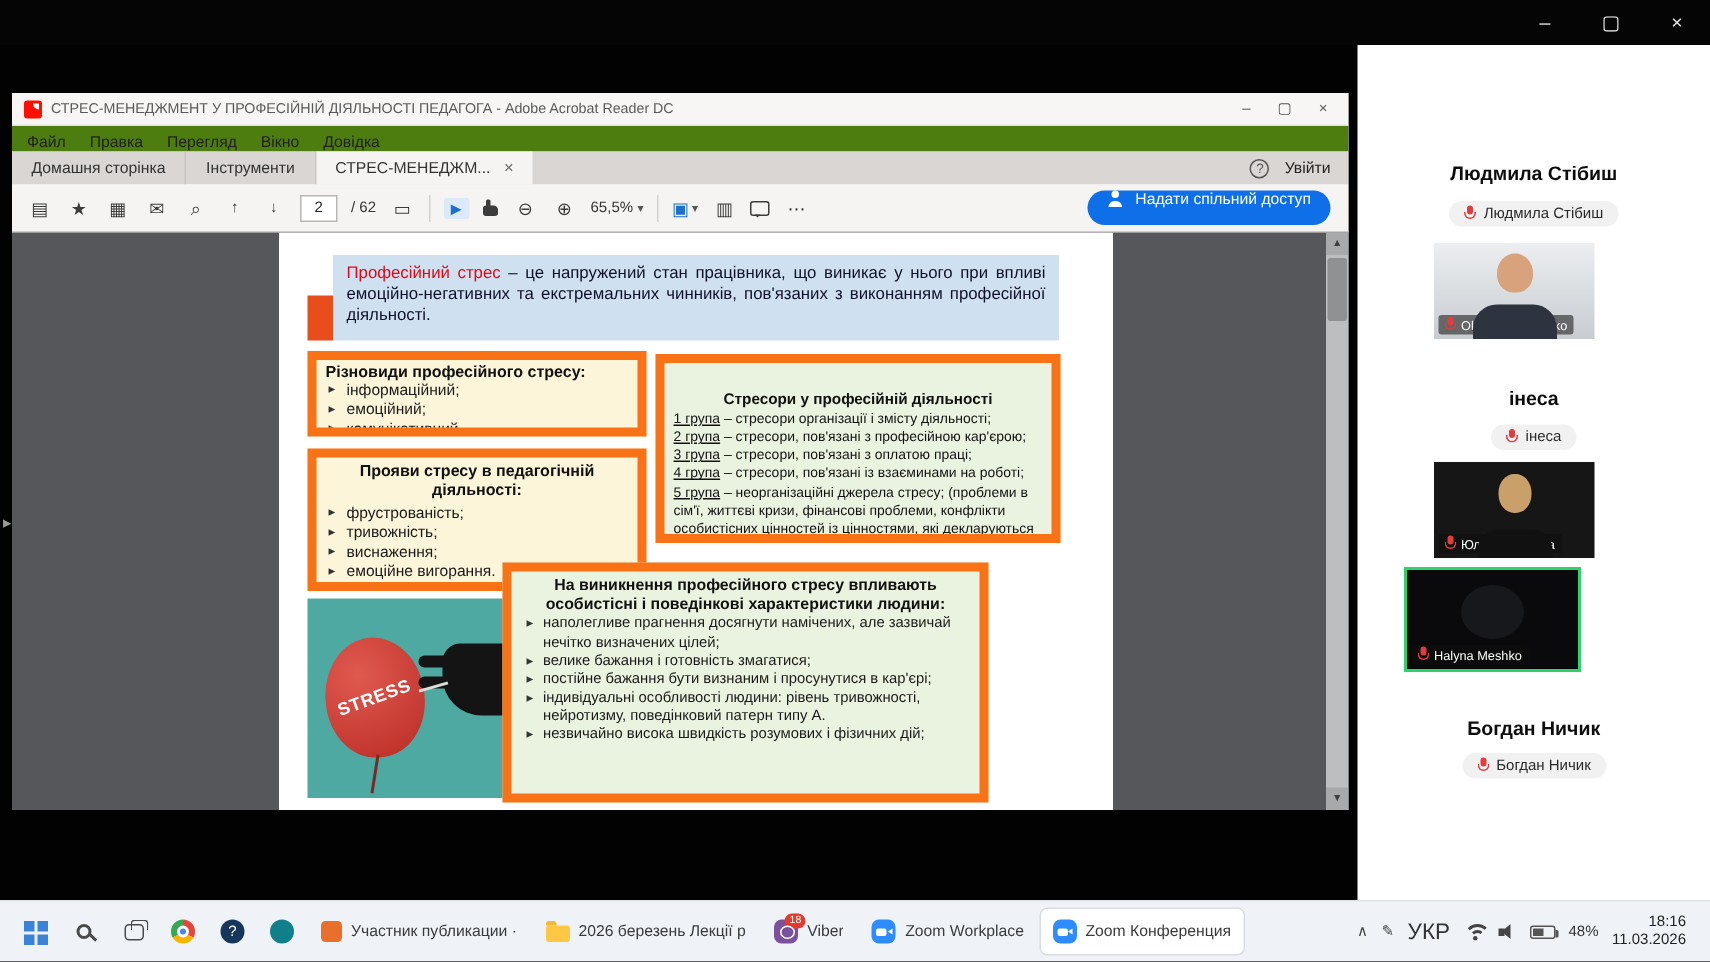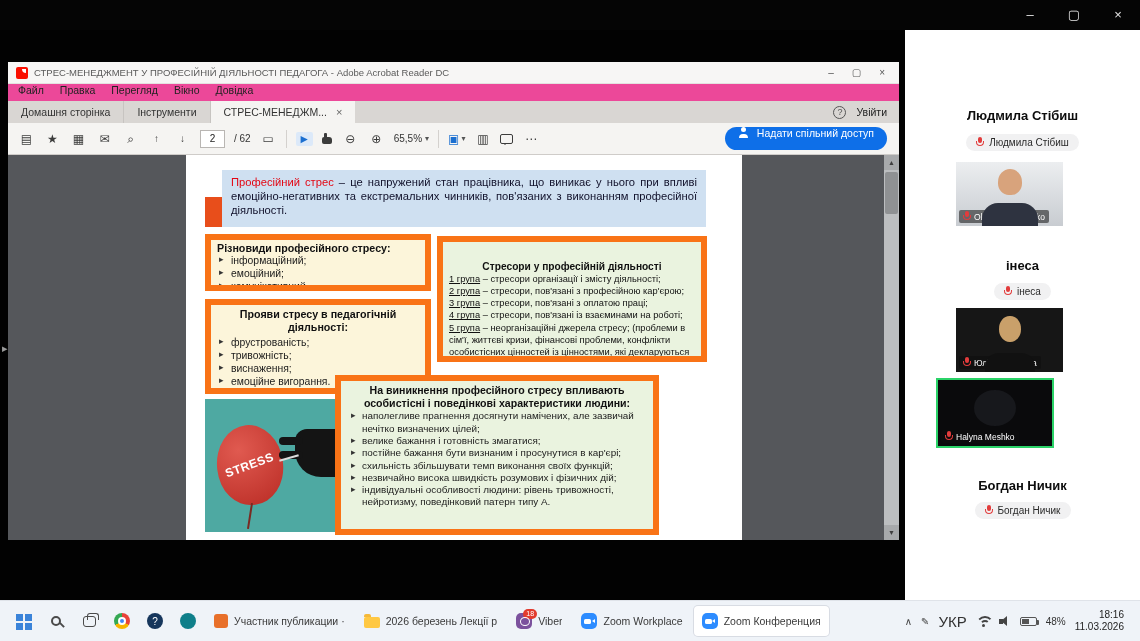--- a/index.html
+++ b/index.html
@@ -17,21 +17,21 @@
   .edge-arrow{position:absolute;left:2px;top:312px;color:#9a9a9a;font-size:11px}
 
   .acrobat{position:absolute;left:8px;top:32px;width:891px;height:478px;background:#fff;
     display:flex;flex-direction:column;overflow:hidden}
   .acr-title{height:22px;background:#f7f6f5;border-bottom:1px solid #e4e2e0;
     display:flex;align-items:center;gap:6px;padding:0 8px}
   .pdf-logo{width:12px;height:12px;background:#fa0f00;border-radius:2px;position:relative;flex:none}
   .pdf-logo::after{content:"";position:absolute;right:2px;top:2px;width:4px;height:4px;background:#fff;border-radius:0 0 0 4px}
   .acr-title-text{font-size:9.5px;color:#5a5a5a;flex:1;white-space:nowrap;overflow:hidden}
   .acr-ctl{display:flex;gap:18px;color:#555;font-size:10px;padding-right:6px}
-  .acr-menu{height:17px;background:#ec4899;display:flex;align-items:flex-start;gap:16px;
+  .acr-menu{height:17px;background:#4d7c0f;display:flex;align-items:flex-end;gap:16px;
     padding-left:10px;font-size:10.5px;color:#222}
   .acr-tabs{height:22px;background:#d9d6d3;display:flex;align-items:stretch;font-size:10.5px;color:#333}
   .tab{display:flex;align-items:center;padding:0 13px;border-right:1px solid #c7c4c1}
   .tab.active{background:#f5f4f2;gap:9px;border-right:none}
   .tab-close{color:#666;font-size:11px}
   .tabs-right{margin-left:auto;display:flex;align-items:center;gap:10px;padding-right:12px}
   .help-circle{width:13px;height:13px;border:1px solid #555;border-radius:50%;font-size:9px;
     display:flex;align-items:center;justify-content:center;color:#555}
   .signin{font-size:10.5px;color:#222}
 
@@ -300,23 +300,22 @@
             <div class="hand-g"></div>
             <div class="needle"></div>
           </div>
 
           <div class="box green traits">
             <div class="box-title">На виникнення професійного стресу впливають особистісні і поведінкові характеристики людини:</div>
             <ul class="blist t">
               <li>наполегливе прагнення досягнути намічених, але зазвичай нечітко визначених цілей;</li>
               <li>велике бажання і готовність змагатися;</li>
               <li>постійне бажання бути визнаним і просунутися в кар'єрі;</li>
-              <li>схильність збільшувати темп виконання своїх функцій;</li>
+              <li>індивідуальні особливості людини: рівень тривожності, нейротизму, поведінковий патерн типу А.</li>
               <li>незвичайно висока швидкість розумових і фізичних дій;</li>
-              <li>індивідуальні особливості людини: рівень тривожності, нейротизму, поведінковий патерн типу А.</li>
             </ul>
           </div>
         </div>
 
         <div class="sb">
           <span class="sb-btn sb-up">▲</span>
           <span class="sb-thumb"></span>
           <span class="sb-btn sb-down">▼</span>
         </div>
       </div>

